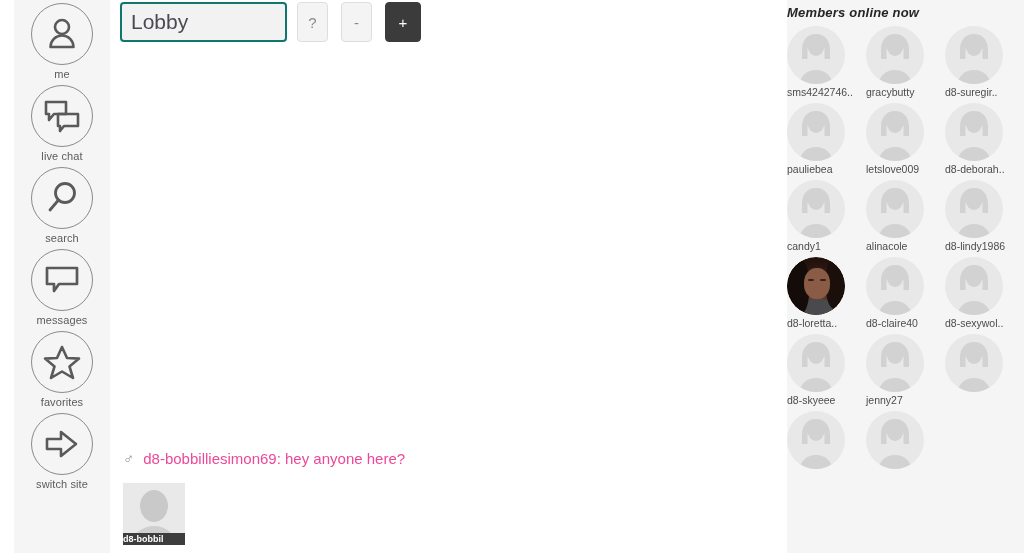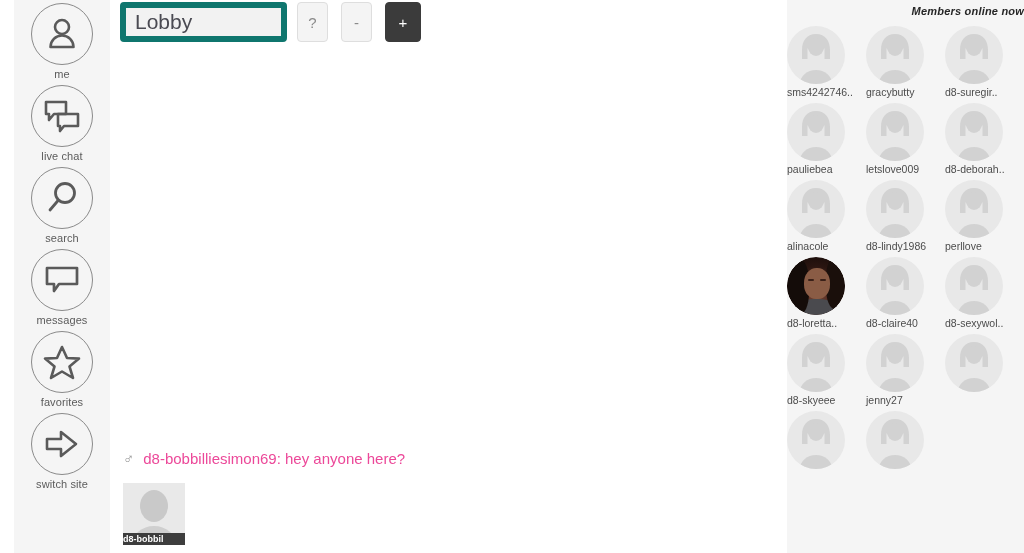--- a/index.html
+++ b/index.html
@@ -74,21 +74,21 @@
     height: 42px;
   }
   #room-input {
     position: absolute;
     left: 0;
     top: 0;
     width: 167px;
     height: 40px;
     box-sizing: border-box;
     background: #f2f2f2;
-    border: 6px solid #0f766e;
+    border: 2px solid #0f766e;
     border-radius: 4px;
     font-family: "Liberation Sans", sans-serif;
     font-size: 21px;
     color: #4a4a52;
     padding: 0 9px;
     outline: none;
   }
   .tbtn {
     position: absolute;
     top: 0;
@@ -180,22 +180,22 @@
   #members-panel {
     position: absolute;
     left: 787px;
     top: 0;
     width: 237px;
     height: 553px;
     background: #f5f5f5;
     overflow: hidden;
   }
   #members-title {
-    text-align: right;
-    font-size: 11px;
+    text-align: left;
+    font-size: 13px;
     font-weight: bold;
     font-style: italic;
     color: #262626;
     padding-top: 5px;
     letter-spacing: .2px;
   }
   #members-grid {
     position: absolute;
     top: 26px;
     left: 0;
@@ -416,41 +416,41 @@
           <div class="member-name">d8-deborah..</div>
         </div>
         <div class="member">
           <div class="member-av">
             <svg width="58" height="58" viewBox="0 0 58 58">
               <path d="M29 8 C19.5 8 15 15 15 24 L15 33 L20.5 33 L20.5 22 C20.5 22 23 26 29 26 C35 26 37.5 22 37.5 22 L37.5 33 L43 33 L43 24 C43 15 38.5 8 29 8 Z" fill="#d2d2d2"></path>
               <ellipse cx="29" cy="21" rx="8" ry="9" fill="#d2d2d2"></ellipse>
               <path d="M13 58 A16 14 0 0 1 45 58 Z" fill="#d2d2d2"></path>
             </svg>
           </div>
+          <div class="member-name">candy1</div>
+        </div>
+        <div class="member">
+          <div class="member-av">
+            <svg width="58" height="58" viewBox="0 0 58 58">
+              <path d="M29 8 C19.5 8 15 15 15 24 L15 33 L20.5 33 L20.5 22 C20.5 22 23 26 29 26 C35 26 37.5 22 37.5 22 L37.5 33 L43 33 L43 24 C43 15 38.5 8 29 8 Z" fill="#d2d2d2"></path>
+              <ellipse cx="29" cy="21" rx="8" ry="9" fill="#d2d2d2"></ellipse>
+              <path d="M13 58 A16 14 0 0 1 45 58 Z" fill="#d2d2d2"></path>
+            </svg>
+          </div>
           <div class="member-name">alinacole</div>
         </div>
         <div class="member">
           <div class="member-av">
             <svg width="58" height="58" viewBox="0 0 58 58">
               <path d="M29 8 C19.5 8 15 15 15 24 L15 33 L20.5 33 L20.5 22 C20.5 22 23 26 29 26 C35 26 37.5 22 37.5 22 L37.5 33 L43 33 L43 24 C43 15 38.5 8 29 8 Z" fill="#d2d2d2"></path>
               <ellipse cx="29" cy="21" rx="8" ry="9" fill="#d2d2d2"></ellipse>
               <path d="M13 58 A16 14 0 0 1 45 58 Z" fill="#d2d2d2"></path>
             </svg>
           </div>
           <div class="member-name">d8-lindy1986</div>
-        </div>
-        <div class="member">
-          <div class="member-av">
-            <svg width="58" height="58" viewBox="0 0 58 58">
-              <path d="M29 8 C19.5 8 15 15 15 24 L15 33 L20.5 33 L20.5 22 C20.5 22 23 26 29 26 C35 26 37.5 22 37.5 22 L37.5 33 L43 33 L43 24 C43 15 38.5 8 29 8 Z" fill="#d2d2d2"></path>
-              <ellipse cx="29" cy="21" rx="8" ry="9" fill="#d2d2d2"></ellipse>
-              <path d="M13 58 A16 14 0 0 1 45 58 Z" fill="#d2d2d2"></path>
-            </svg>
-          </div>
-          <div class="member-name">perllove</div>
         </div>
         <div class="member">
           <div class="member-av" style="background: transparent;">
             <div class="photo-av">
               <div class="body"></div>
               <div class="hair-l"></div>
               <div class="hair-r"></div>
               <div class="face"></div>
               <div class="eye-l"></div>
               <div class="eye-r"></div>

